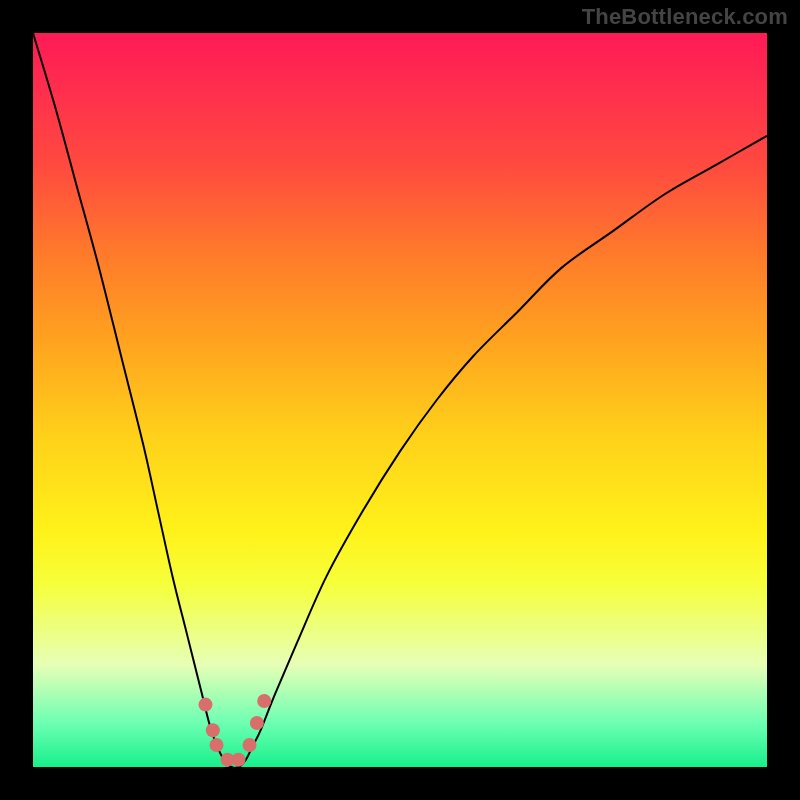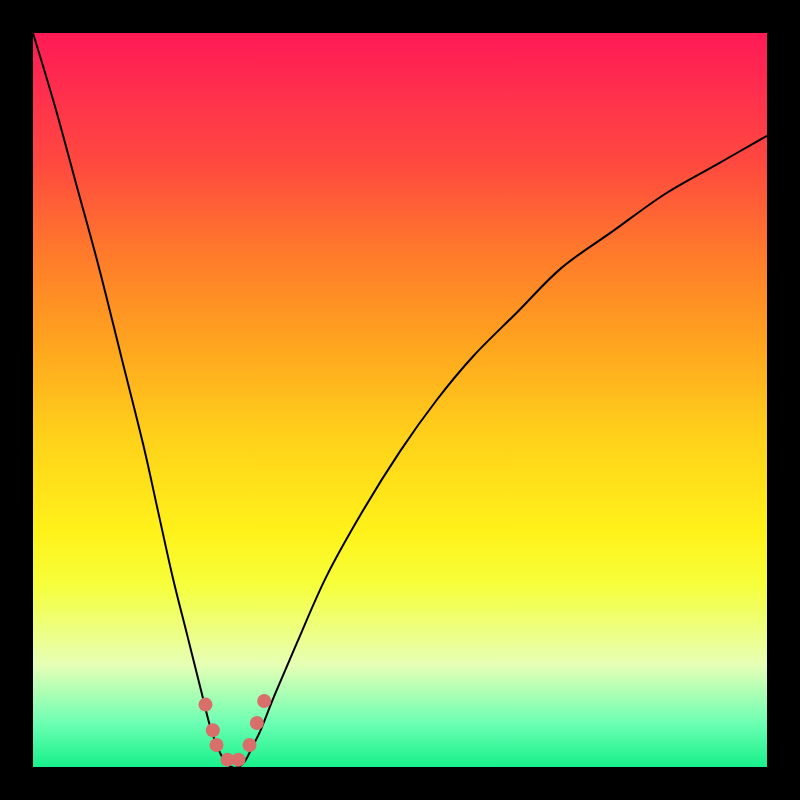--- a/index.html
+++ b/index.html
@@ -62,20 +62,21 @@
     fill: none;
   }
   .curve circle {
     fill: #d86f6a;
   }
 </style>
 </head>
 <body>
 
 <div class="frame">
+  <div class="watermark">TheBottleneck.com</div>
 
   <div class="plot-area">
     <svg class="curve" viewBox="0 0 734 734">
       <path id="curve-path" d="M 0 0 C 3.67 12.233333333333329, 14.68 47.70999999999998, 22.02 73.39999999999998 C 29.36 99.08999999999997, 36.699999999999996 127.22666666666666, 44.04 154.14 C 51.38 181.0533333333333, 58.72 206.74333333333328, 66.06 234.87999999999994 C 73.4 263.0166666666666, 80.74 293.59999999999997, 88.08 322.96 C 95.42 352.32, 103.98333333333332 385.35, 110.1 411.04 C 116.21666666666667 436.73, 119.88666666666668 455.08000000000004, 124.78000000000002 477.1 C 129.67333333333335 499.12, 134.5666666666667 522.3633333333333, 139.46 543.16 C 144.35333333333332 563.9566666666666, 149.24666666666667 582.3066666666666, 154.14 601.88 C 159.0333333333333 621.4533333333334, 165.14999999999998 645.9200000000001, 168.82 660.6 C 172.49 675.28, 173.71333333333334 681.3966666666668, 176.16 689.96 C 178.60666666666665 698.5233333333333, 181.05333333333334 705.8633333333333, 183.5 711.98 C 185.94666666666666 718.0966666666667, 188.39333333333335 722.99, 190.84 726.66 C 193.28666666666666 730.3299999999999, 195.73333333333335 732.7766666666666, 198.18 734 C 200.62666666666667 735.2233333333334, 203.07333333333335 735.2233333333334, 205.52 734 C 207.96666666666667 732.7766666666666, 210.41333333333333 730.3299999999999, 212.85999999999999 726.66 C 215.30666666666664 722.99, 217.75333333333333 716.8733333333333, 220.2 711.98 C 222.64666666666665 707.0866666666667, 223.87 705.8633333333332, 227.54 697.3 C 231.20999999999998 688.7366666666667, 236.10333333333332 675.28, 242.22 660.6 C 248.33666666666667 645.9200000000001, 255.67666666666668 628.7933333333334, 264.24 609.22 C 272.80333333333334 589.6466666666666, 282.59000000000003 565.18, 293.6 543.16 C 304.61 521.14, 318.06666666666666 497.8966666666667, 330.3 477.1 C 342.53333333333336 456.30333333333334, 354.76666666666665 436.73, 367 418.38 C 379.23333333333335 400.03, 391.4666666666667 382.9033333333333, 403.70000000000005 367 C 415.9333333333334 351.0966666666667, 426.9433333333333 337.64, 440.4 322.96 C 453.8566666666666 308.28, 469.76 293.6, 484.44 278.92 C 499.12 264.24, 512.5766666666667 248.3366666666666, 528.48 234.87999999999994 C 544.3833333333333 221.4233333333333, 562.7333333333333 210.41333333333338, 579.86 198.18000000000006 C 596.9866666666667 185.94666666666674, 614.1133333333333 172.49000000000004, 631.24 161.48000000000002 C 648.3666666666667 150.47, 665.4933333333333 141.90666666666667, 682.62 132.12 C 699.7466666666667 122.33333333333333, 725.4366666666667 107.65333333333332, 734 102.75999999999999"></path>
       <g id="markers-g">
           <circle cx="172.48999999999998" cy="671.61" r="7"></circle>
           <circle cx="179.82999999999998" cy="697.3" r="7"></circle>
           <circle cx="183.5" cy="711.98" r="7"></circle>
           <circle cx="194.51000000000002" cy="726.66" r="7"></circle>
           <circle cx="205.52" cy="726.66" r="7"></circle>

